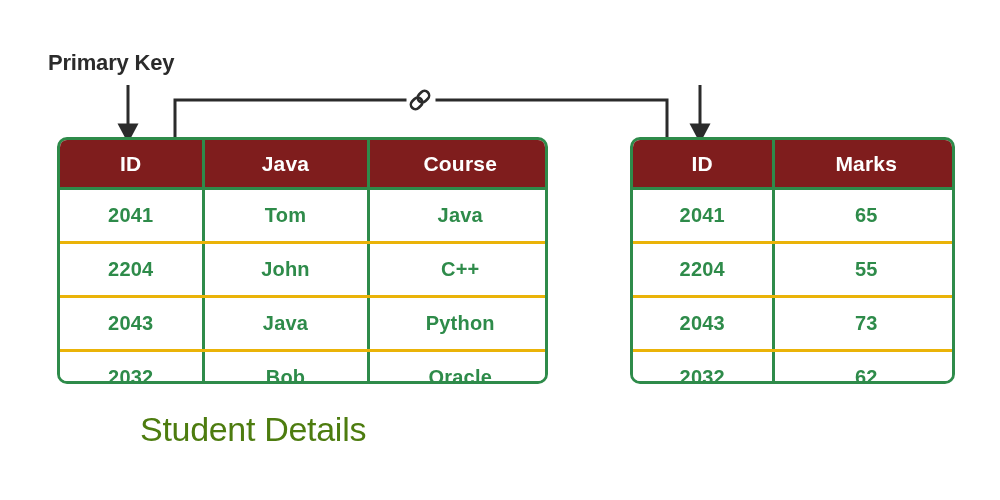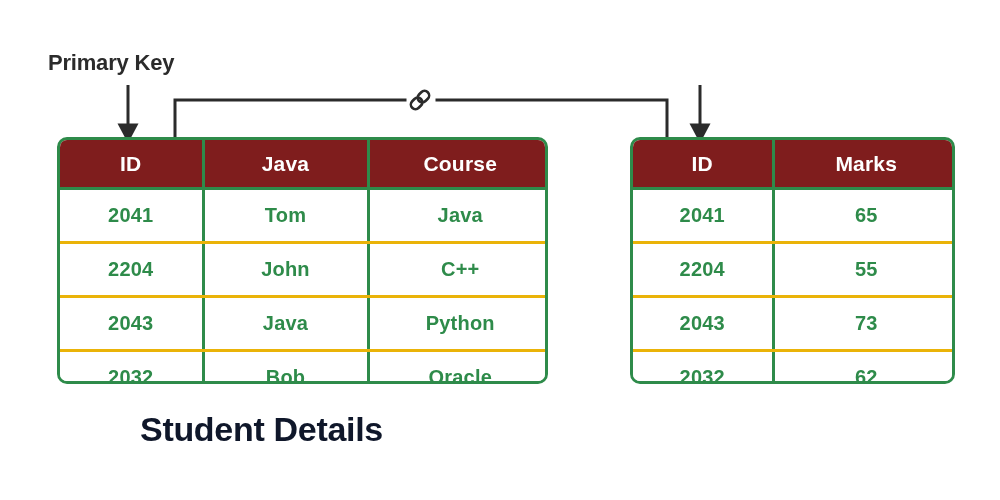--- a/index.html
+++ b/index.html
@@ -106,22 +106,22 @@
   #table-student-details col.c1 { width: 165px; }
   #table-student-details col.c2 { width: 183px; }
   
   #table-student-marks col.c0 { width: 140px; }
   #table-student-marks col.c1 { width: 185px; }
 
   
   .caption {
     position: absolute;
     font-size: 34px;
-    font-weight: bold;
-    color: #0f172a;
+    font-weight: normal;
+    color: #4d7c0f;
     white-space: nowrap;
     letter-spacing: -0.3px;
   }
   #caption-student-details { left: 140px; top: 410px; }
   #caption-student-marks   { left: 640px; top: 410px; }
 </style>
 </head>
 <body>
 
 <div class="canvas">

